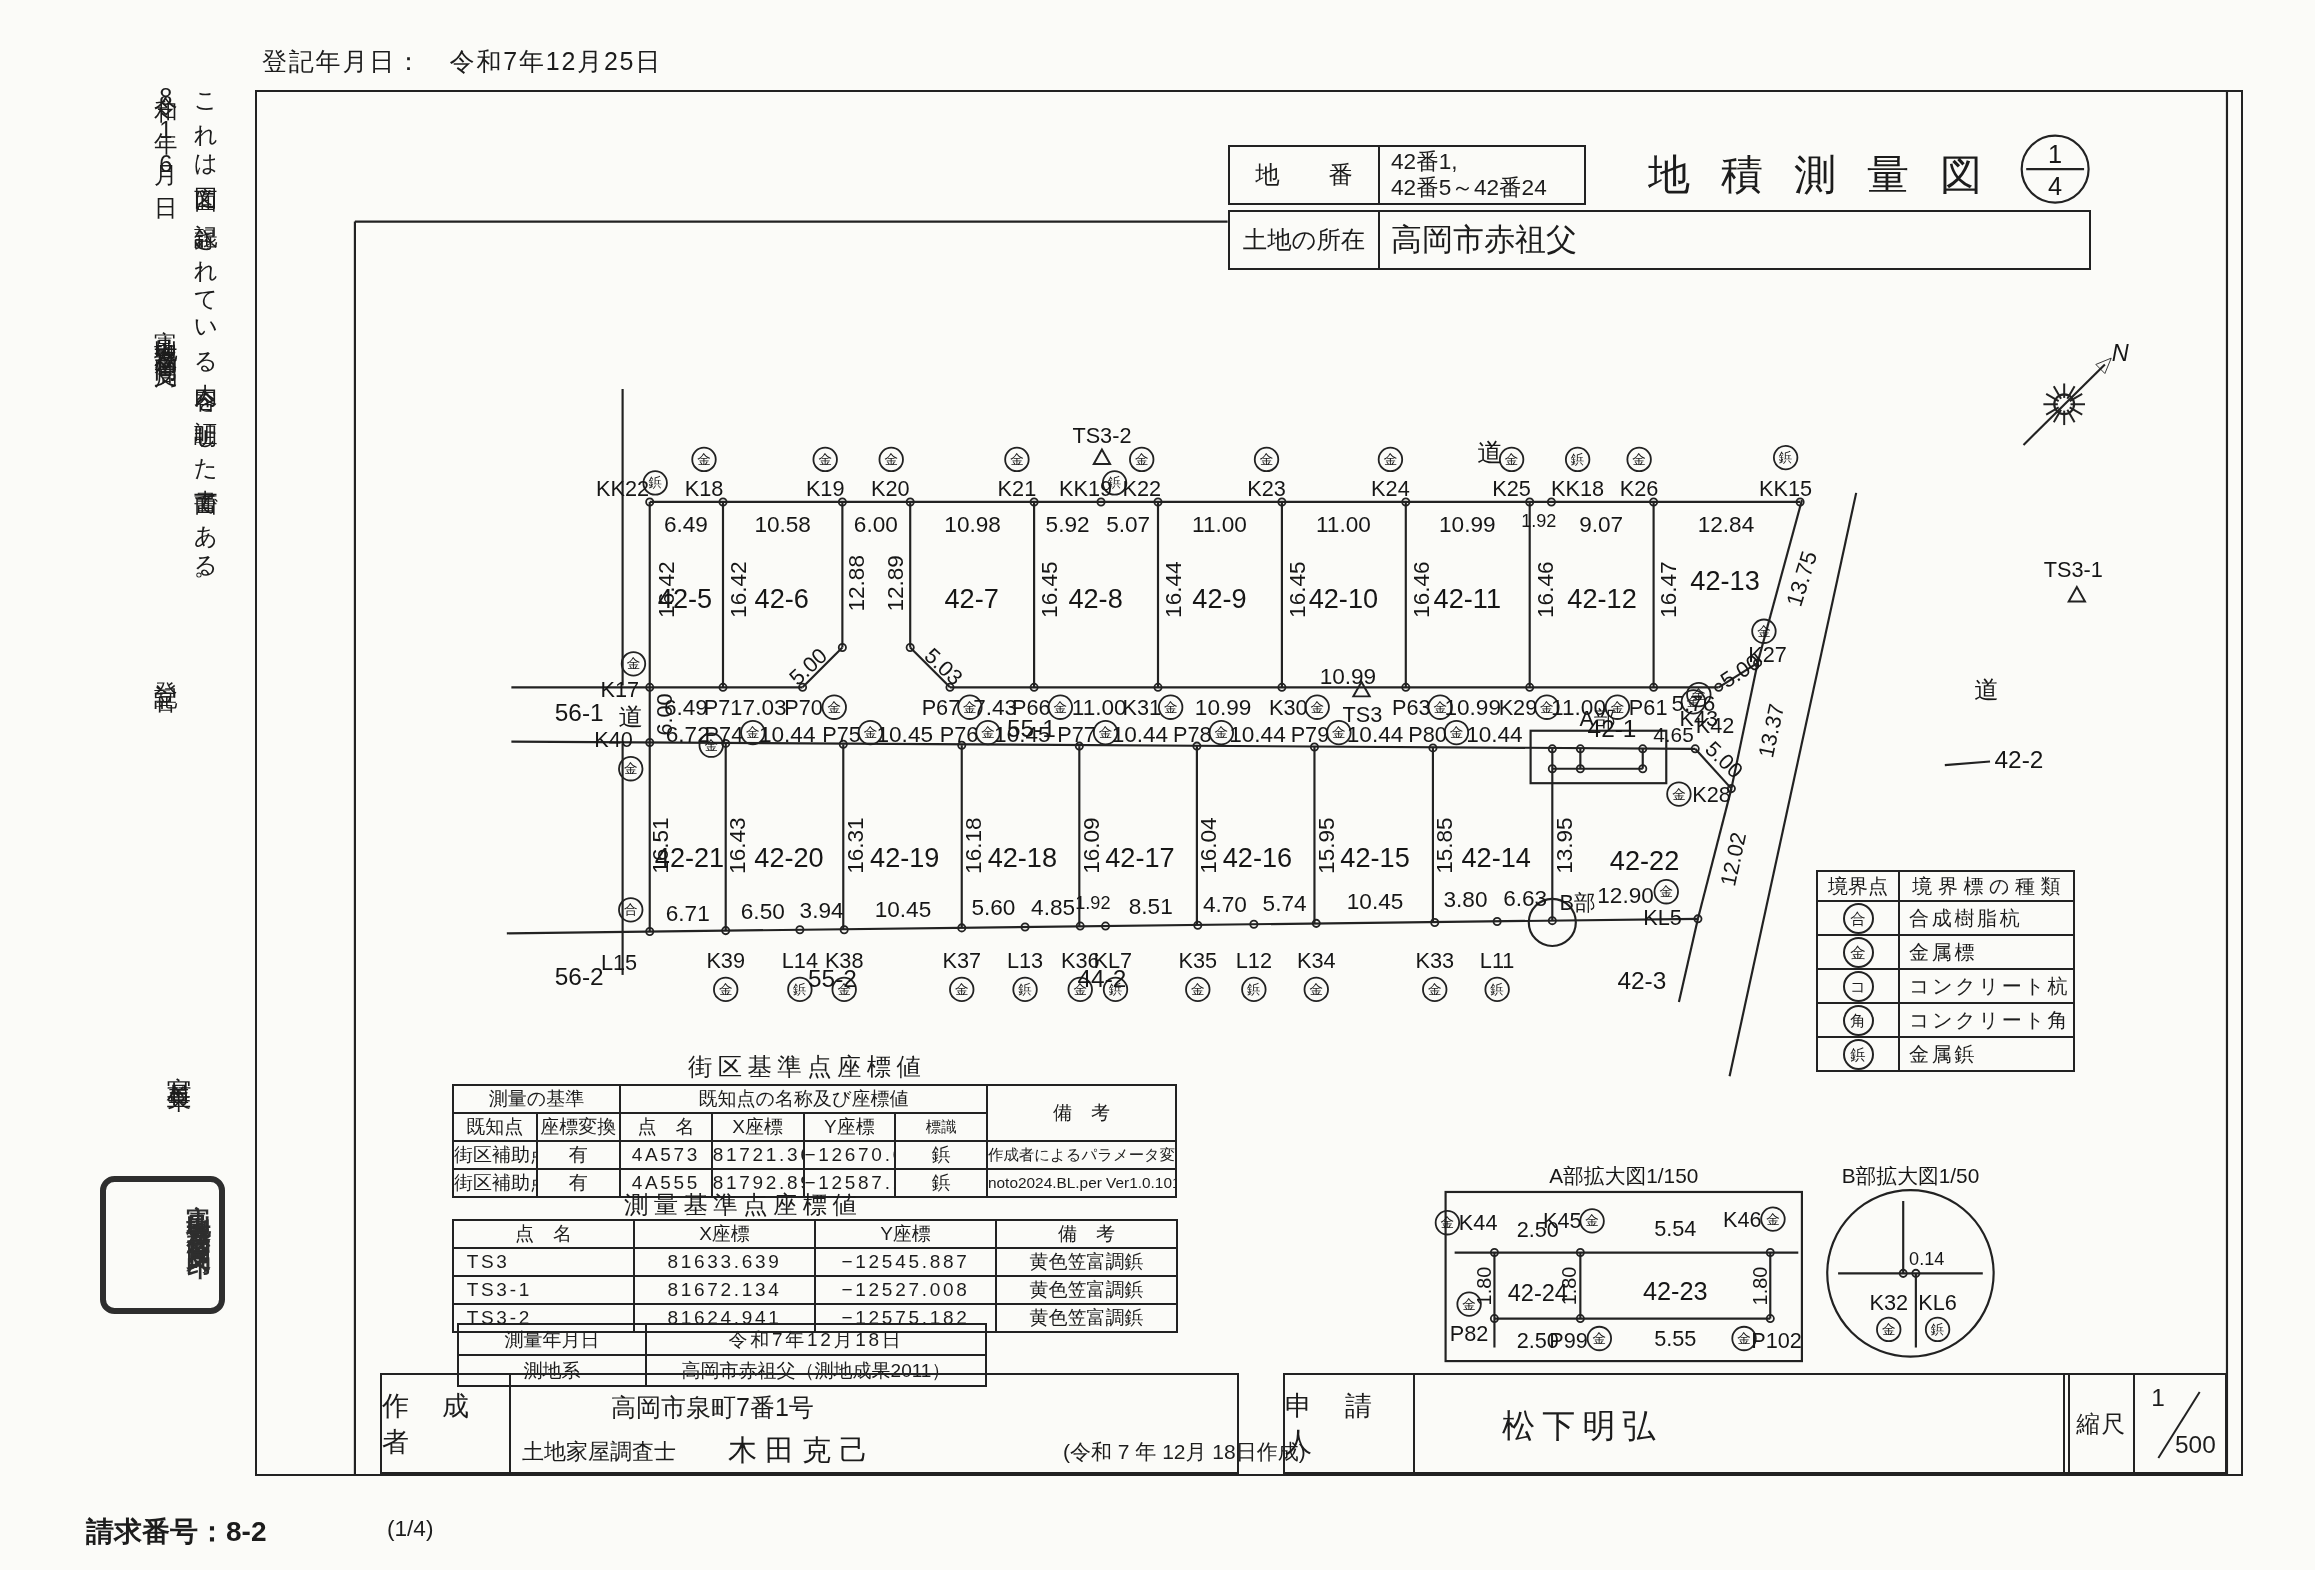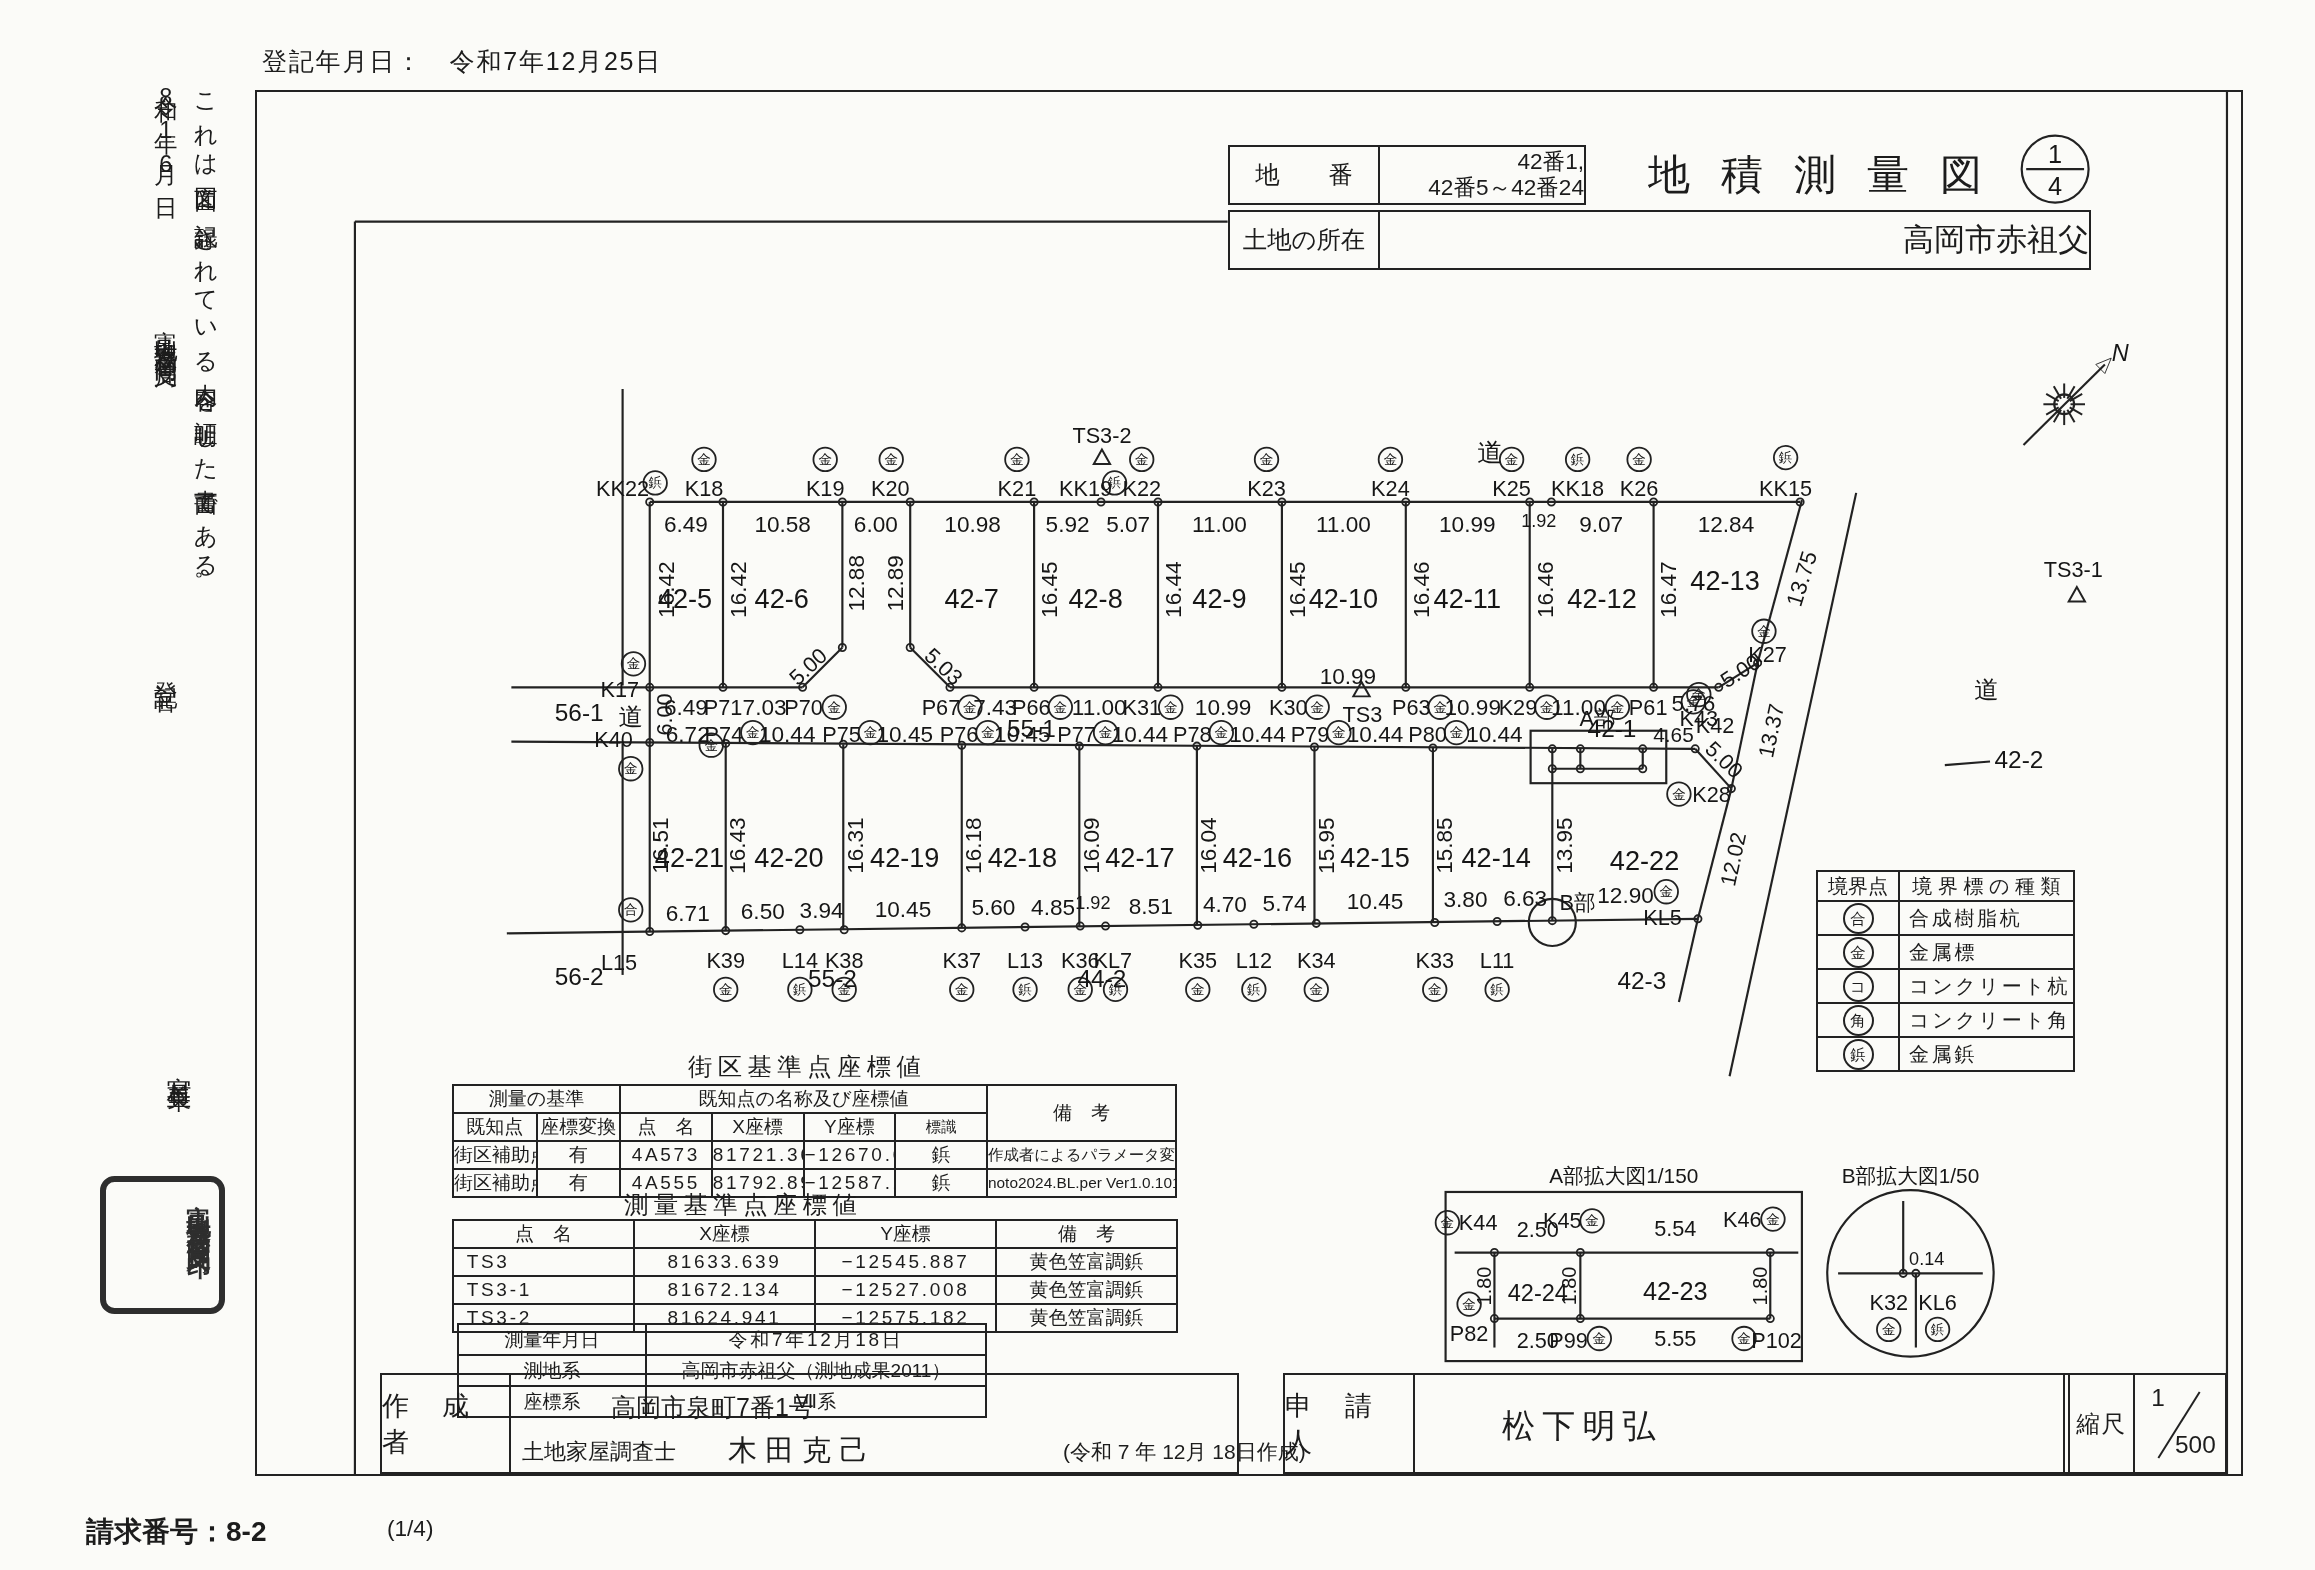--- a/index.html
+++ b/index.html
@@ -8,21 +8,21 @@
     font-family:"Liberation Sans","DejaVu Sans",sans-serif;color:#1c1c1c;
     overflow:hidden;
   }
   .abs{position:absolute;white-space:nowrap;}
   .vtext{writing-mode:vertical-rl;text-orientation:upright;letter-spacing:3.6px;line-height:1.1;}
   svg{position:absolute;left:0;top:0;}
   svg line, svg rect, svg circle, svg polygon, svg path{stroke:#222;fill:none;}
   svg text{fill:#161616;stroke:none;font-family:"Liberation Sans","DejaVu Sans",sans-serif;}
   .frame{position:absolute;border:2.7px solid #222;box-sizing:border-box;}
   
-  .tb-row{position:absolute;border:2.7px solid #222;box-sizing:border-box;display:flex;background:transparent;text-align:right;}
+  .tb-row{position:absolute;border:2.7px solid #222;box-sizing:border-box;display:flex;background:transparent;}
   .tb-label{border-right:2.7px solid #222;box-sizing:border-box;display:flex;align-items:center;justify-content:center;font-size:24.4px;}
   .tb-val{display:flex;flex-direction:column;justify-content:center;padding-left:11px;font-size:22.6px;line-height:1.15;}
   .doc-title{font-size:42px;letter-spacing:31px;}
   
   table{border-collapse:collapse;table-layout:fixed;}
   td,th{border:2.3px solid #222;font-weight:normal;text-align:center;padding:0;font-size:19px;overflow:hidden;white-space:nowrap;}
   .tbl-title{font-size:24.4px;letter-spacing:5.4px;}
   .num{letter-spacing:2.7px;}
   .small{font-size:15.4px;}
   
@@ -605,24 +605,20 @@
 <table style="position:absolute;left:457px;top:1323px;width:530px;">
   <tbody>
       <tr style="height:31px;">
     <td style="width:186px;">測量年月日</td>
     <td class="num">令和7年12月18日</td>
   </tr>
   <tr style="height:31px;">
     <td>測地系</td>
     <td>高岡市赤祖父（測地成果2011）</td>
   </tr>
-  <tr style="height:31px;">
-    <td>座標系</td>
-    <td>Ⅶ系</td>
-  </tr>
 </tbody>
   </table>
 
 <div class="btm-box" style="left:380px;top:1373px;width:859px;height:101px;">
   <div class="btm-label" style="width:129px;">作 成 者</div>
   <div style="flex:1;position:relative;">
     <span class="abs" style="left:100px;top:16.3px;font-size:25px;">高岡市泉町7番1号</span>
     <span class="abs" style="left:11px;top:62px;font-size:22px;">土地家屋調査士</span>
     <span class="abs" style="left:217px;top:56px;font-size:29px;">木 田 克 己</span>
     <span class="abs" style="left:552px;top:63px;font-size:21px;">(令和 7 年 12月 18日作成)</span>

